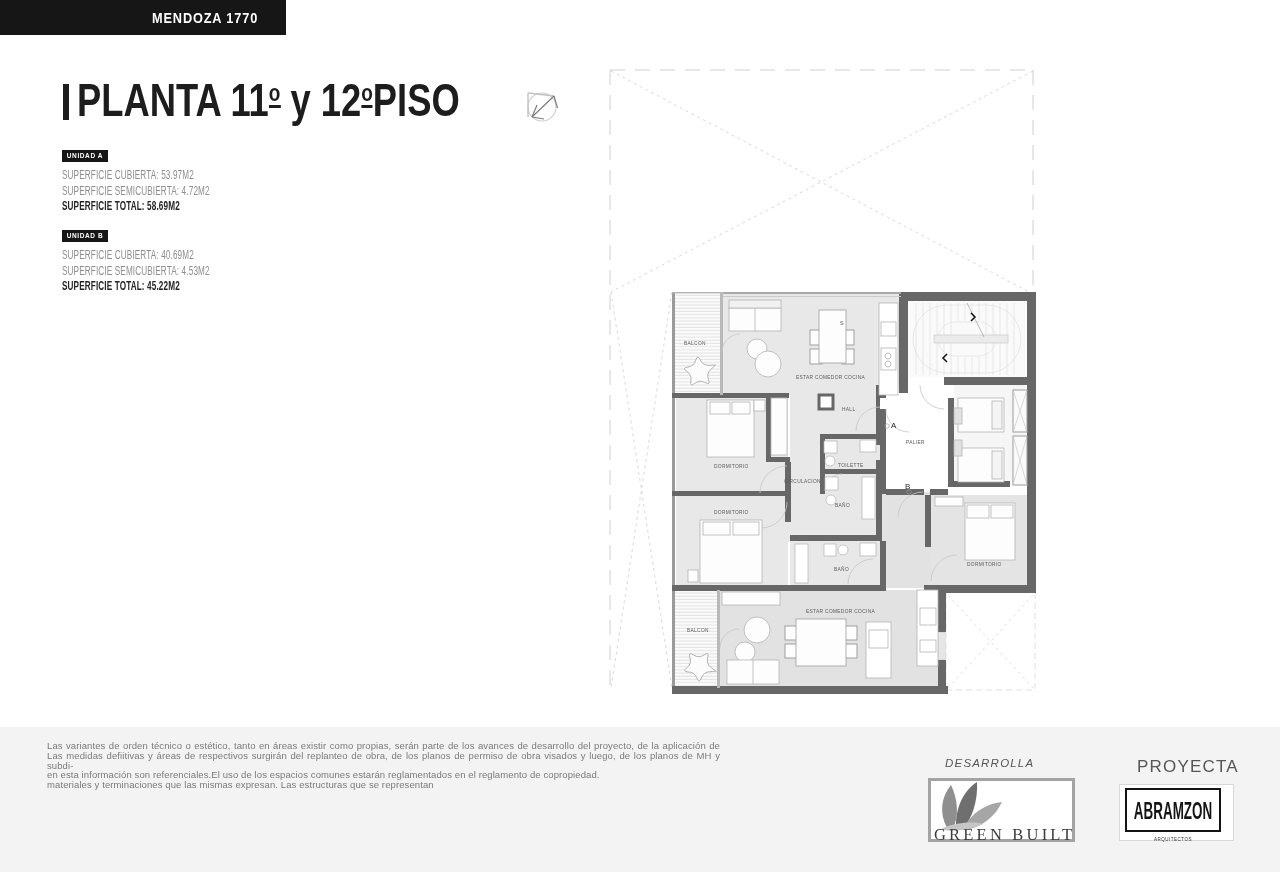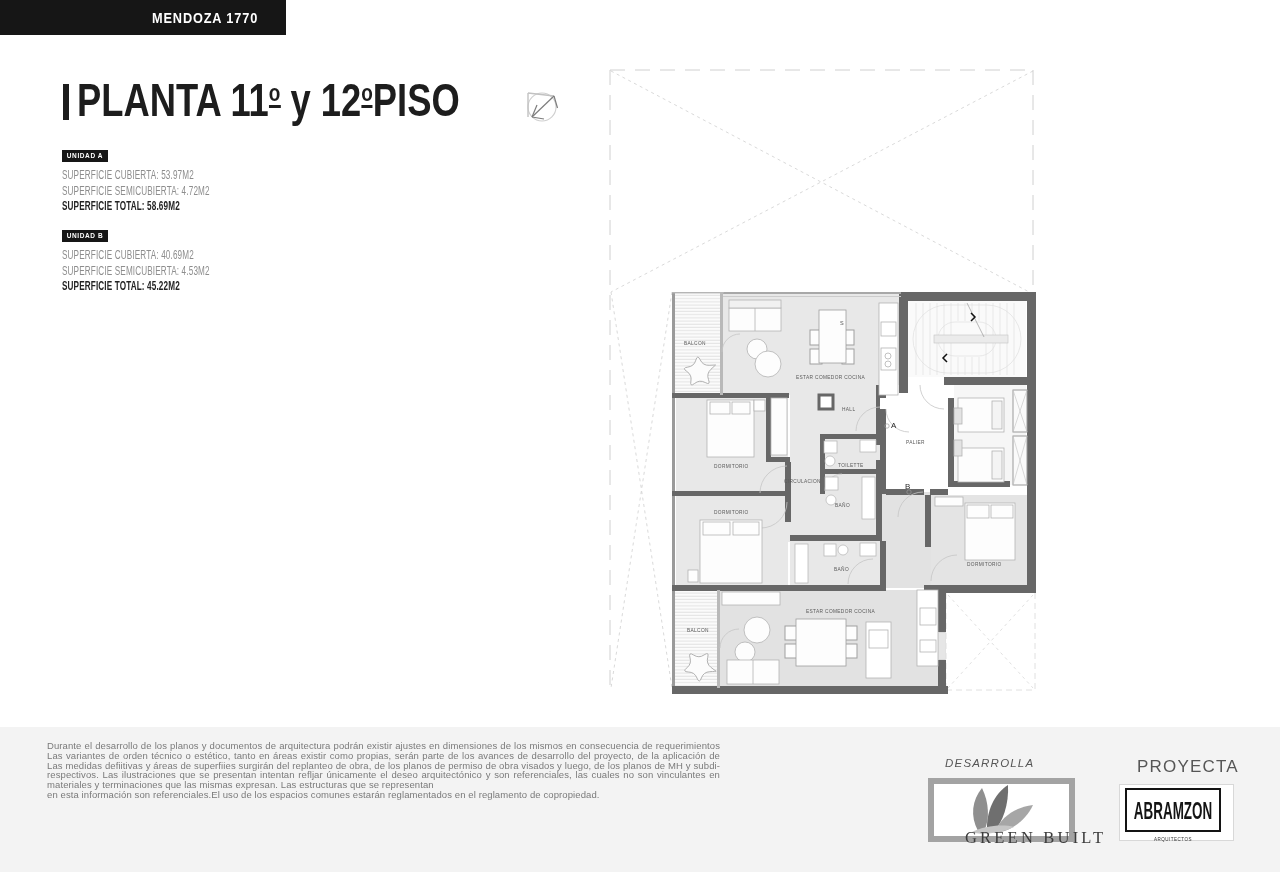--- a/index.html
+++ b/index.html
@@ -382,31 +382,29 @@
   <text x="891" y="428">A</text>
   <text x="905" y="489">B</text>
 </g>
 <circle cx="887" cy="426" r="2.2" fill="none" stroke="#9a9a9a" stroke-width="0.7"></circle>
 <circle cx="909" cy="492" r="2.2" fill="none" stroke="#9a9a9a" stroke-width="0.7"></circle>
 </svg>
 
 <div class="abs" style="left:0; top:727px; width:1280px; height:145px; background:#f3f3f3;"></div>
 
 <div class="abs" style="left:47px; top:741px; width:673px; font-size:9.5px; line-height:9.75px; color:#7a7a7a; letter-spacing:0.1px;">
-<div class="just">Durante el desarrollo de los planos y documentos de arquitectura podrán existir ajustes en dimensiones de los mismos en consecuencia de requerimientos</div>
 <div class="just">Las variantes de orden técnico o estético, tanto en áreas existir como propias, serán parte de los avances de desarrollo del proyecto, de la aplicación de</div>
-<div class="just">Las medidas defiitivas y áreas de superfiies surgirán del replanteo de obra, de los planos de permiso de obra visados y luego, de los planos de MH y subdi-</div>
-<div class="just">respectivos. Las ilustraciones que se presentan intentan refljar únicamente el deseo arquitectónico y son referenciales, las cuales no son vinculantes en</div>
+<div class="just">Las medidas defiitivas y áreas de respectivos surgirán del replanteo de obra, de los planos de permiso de obra visados y luego, de los planos de MH y subdi-</div>
+<div>en esta información son referenciales.El uso de los espacios comunes estarán reglamentados en el reglamento de copropiedad.</div>
 <div>materiales y terminaciones que las mismas expresan. Las estructuras que se representan</div>
-<div>en esta información son referenciales.El uso de los espacios comunes estarán reglamentados en el reglamento de copropiedad.</div>
 </div>
 
 <div class="abs" style="left:945px; top:757px; font-size:11.5px; color:#565656; letter-spacing:1.2px;font-style:italic;">DESARROLLA</div>
 
-<div class="abs" style="left:928px; top:778px; width:147px; height:64px; background:#ffffff; border:6px solid #a3a3a3;padding-left:28px;">
+<div class="abs" style="left:928px; top:778px; width:147px; height:64px; background:#ffffff; border:3px solid #a3a3a3;">
   <svg width="145" height="62" viewBox="0 0 145 62">
 
     <path d="M16 47 C8 32 10 16 20 4 C27 18 28 36 22 47 Z" fill="#8f8f8f"></path>
     <path d="M25 47 C24 28 32 10 46 1 C47 20 41 38 32 47 Z" fill="#6f6f6f"></path>
     <path d="M33 47 C40 32 54 23 71 21 C64 36 51 45 39 48 Z" fill="#a6a6a6"></path>
     <path d="M10 48 C22 42 40 40 52 43 C40 49 22 51 13 49 Z" fill="#c6c6c6"></path>
 
     <text x="3" y="59" font-family="Liberation Serif, serif" font-size="16.5" letter-spacing="3.2" fill="#3c3c3c">GREEN BUILT</text>
   </svg>
 </div>

